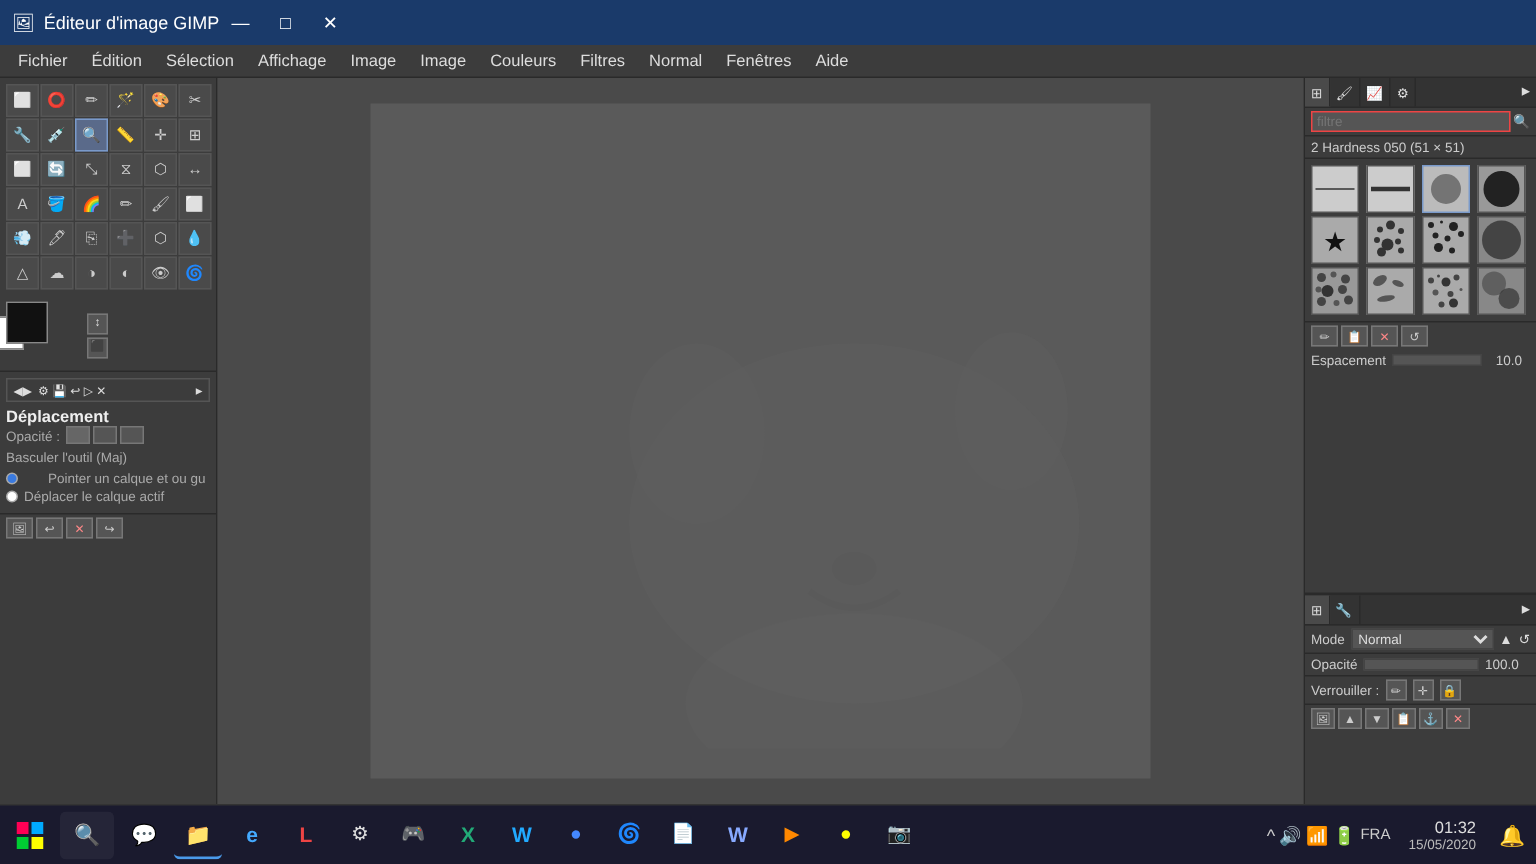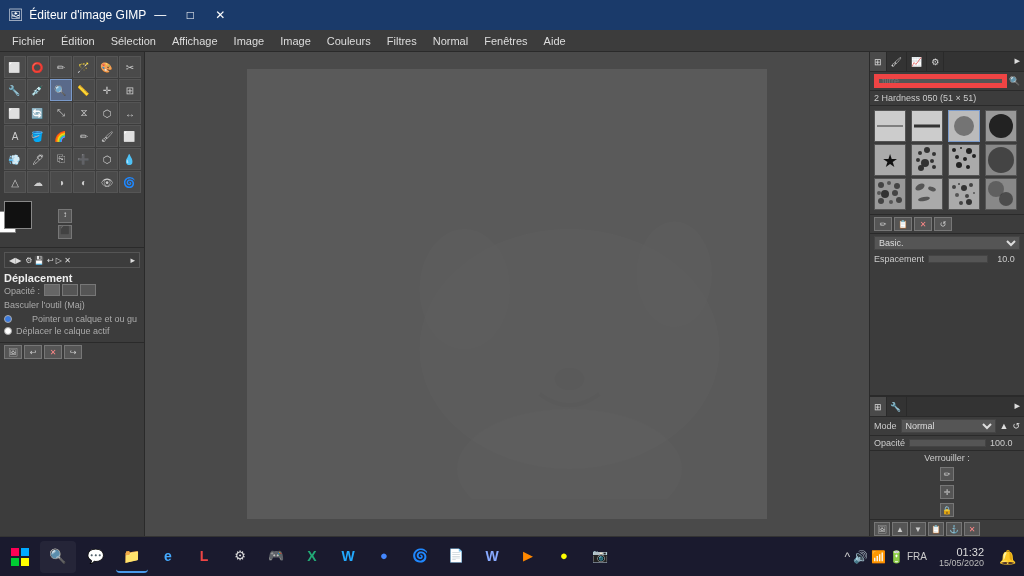--- a/index.html
+++ b/index.html
@@ -182,21 +182,21 @@
     .filter-row {
       padding: 2px 4px;
       display: flex;
       align-items: center;
       gap: 2px;
       border-bottom: 1px solid #2a2a2a;
     }
     .filter-input {
       flex: 1;
       background: #555;
-      border: 5px solid #ef4444;
+      border: 1px solid #ef4444;
       color: #ddd;
       font-size: 9px;
       padding: 1px 3px;
       height: 14px;
     }
 
     .brush-info {
       padding: 2px 4px;
       font-size: 9px;
       color: #ccc;
@@ -287,21 +287,21 @@
       font-size: 9px; color: #ccc;
     }
     .opacity-slider {
       flex: 1; height: 8px; background: #555;
       border: 1px solid #444; cursor: pointer;
     }
     .opacity-val { min-width: 30px; text-align: left; }
     .lock-row {
       display: flex; align-items: center; gap: 4px;
       padding: 2px 4px;
-      font-size: 9px; color: #ccc; flex-direction: column;
+      font-size: 9px; color: #ccc;
     }
     .lock-icon-btn {
       width: 14px; height: 14px;
       background: #555; border: 1px solid #777;
       cursor: pointer; font-size: 8px;
       display: flex; align-items: center; justify-content: center;
     }
     .layer-list {
       padding: 2px;
       max-height: 40px;
@@ -705,25 +705,20 @@
         </div>
       </div>
 
       <div class="brush-actions">
         <div class="brush-action-btn">✏</div>
         <div class="brush-action-btn">📋</div>
         <div class="brush-action-btn" style="color:#f88;">✕</div>
         <div class="brush-action-btn">↺</div>
       </div>
 
-      <div class="brush-preset-row">
-        <select class="preset-select">
-          <option>Basic.</option>
-        </select>
-      </div>
 
       <div class="spacing-row">
         <span class="spacing-label">Espacement</span>
         <div class="spacing-slider"></div>
         <span class="spacing-val">10.0</span>
       </div>
     </div>
 
     <div id="layers-panel">
       <div class="layer-panel-tabs">

